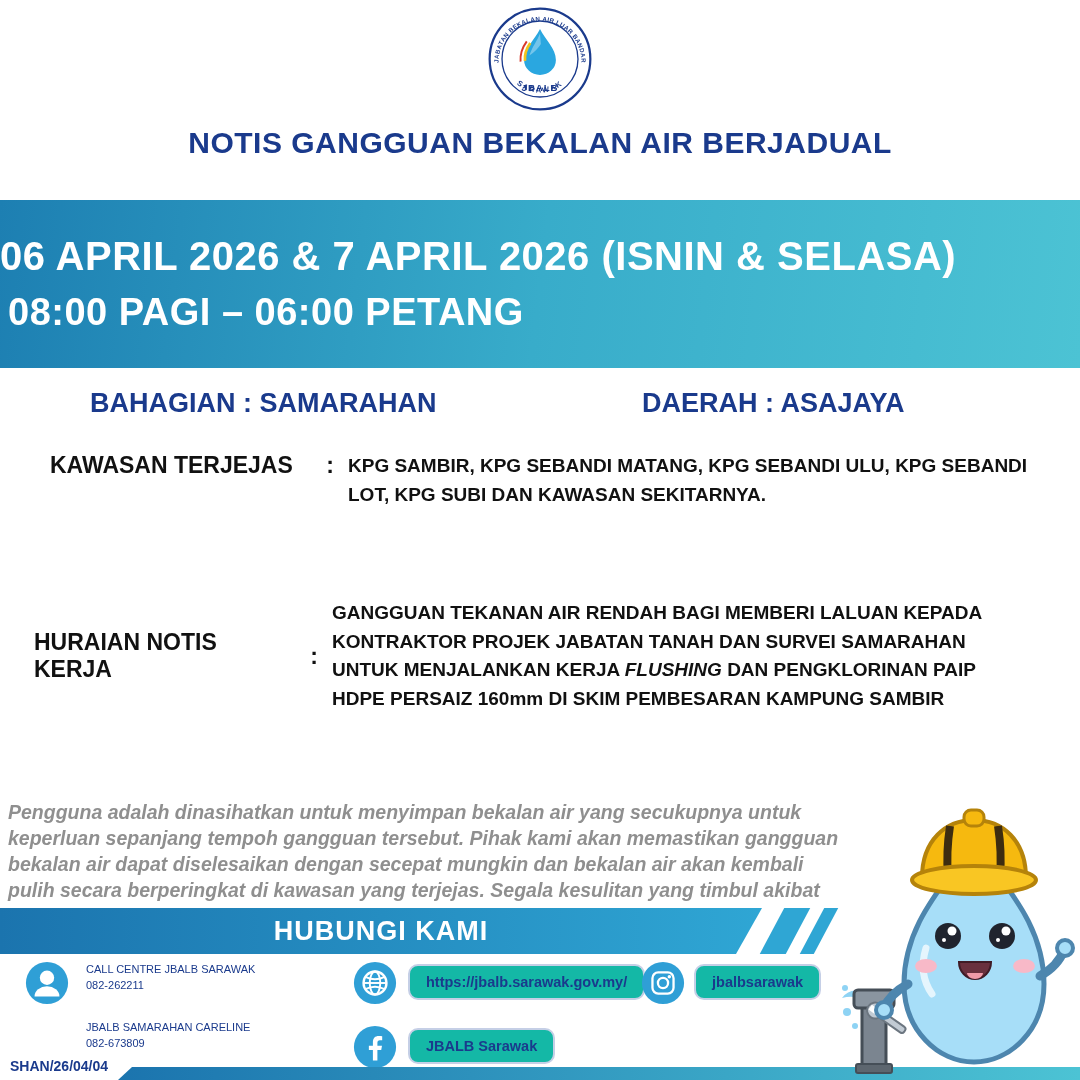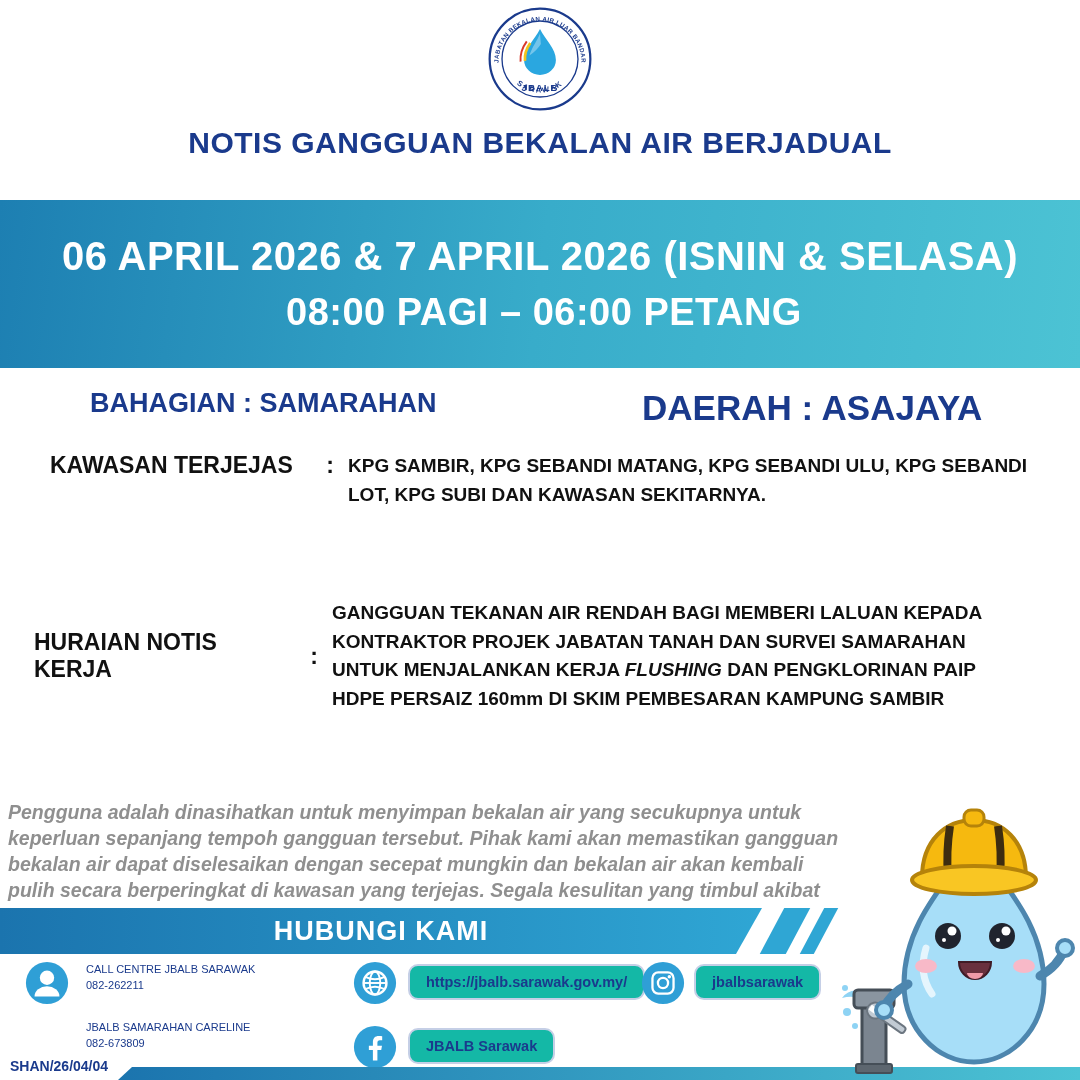--- a/index.html
+++ b/index.html
@@ -12,29 +12,29 @@
   .logo { position:absolute; top:6px; left:50%; transform:translateX(-50%); width:106px; height:106px; }
   .title {
     position:absolute; top:126px; left:0; width:100%; margin:0;
     text-align:center; font-size:30px; font-weight:bold;
     color:var(--navy,#1a3a8c); letter-spacing:0.5px;
   }
   
   .banner {
     position:absolute; top:200px; left:0; width:1080px; height:168px;
     background:linear-gradient(97deg, var(--banner-gradient-start,#1d7fb2) 0%, #38accA 50%, var(--banner-gradient-end,#4cc3d4) 100%);
-    display:flex; flex-direction:column; justify-content:center; align-items:center; gap:12px;
+    display:flex; flex-direction:column; justify-content:center; align-items:flex-start; gap:12px;
     color:#fff; text-align:center;
   }
   .banner-line1 { font-size:40px; font-weight:bold; letter-spacing:0.5px; }
   .banner-line2 { font-size:38px; font-weight:bold; letter-spacing:0.5px;margin-left:8px; }
   
   .region-row { position:absolute; top:388px; left:0; width:1080px; height:36px; }
   .bahagian { position:absolute; left:90px; font-size:27px; font-weight:bold; color:var(--navy,#1a3a8c); }
-  .daerah   { position:absolute; left:642px; font-size:35px; font-weight:bold; color:var(--navy,#1a3a8c); }
+  .daerah   { position:absolute; left:642px; font-size:27px; font-weight:bold; color:var(--navy,#1a3a8c); }
   
   .detail-row { position:absolute; left:34px; display:flex; }
   .kawasan-row { top:452px; align-items:flex-start;margin-left:16px; }
   .huraian-row { top:560px; height:192px; align-items:center; }
   .detail-label { flex:0 0 262px; font-size:23px; font-weight:bold; color:var(--body-text,#111); }
   .detail-colon { flex:0 0 36px; text-align:center; font-size:23px; font-weight:bold; color:var(--body-text,#111); }
   .detail-value { flex:0 0 692px; width:692px; font-size:19px; font-weight:bold; color:var(--body-text,#111); line-height:1.5; }
   .italic { font-style:italic; }
   
   .advisory {

